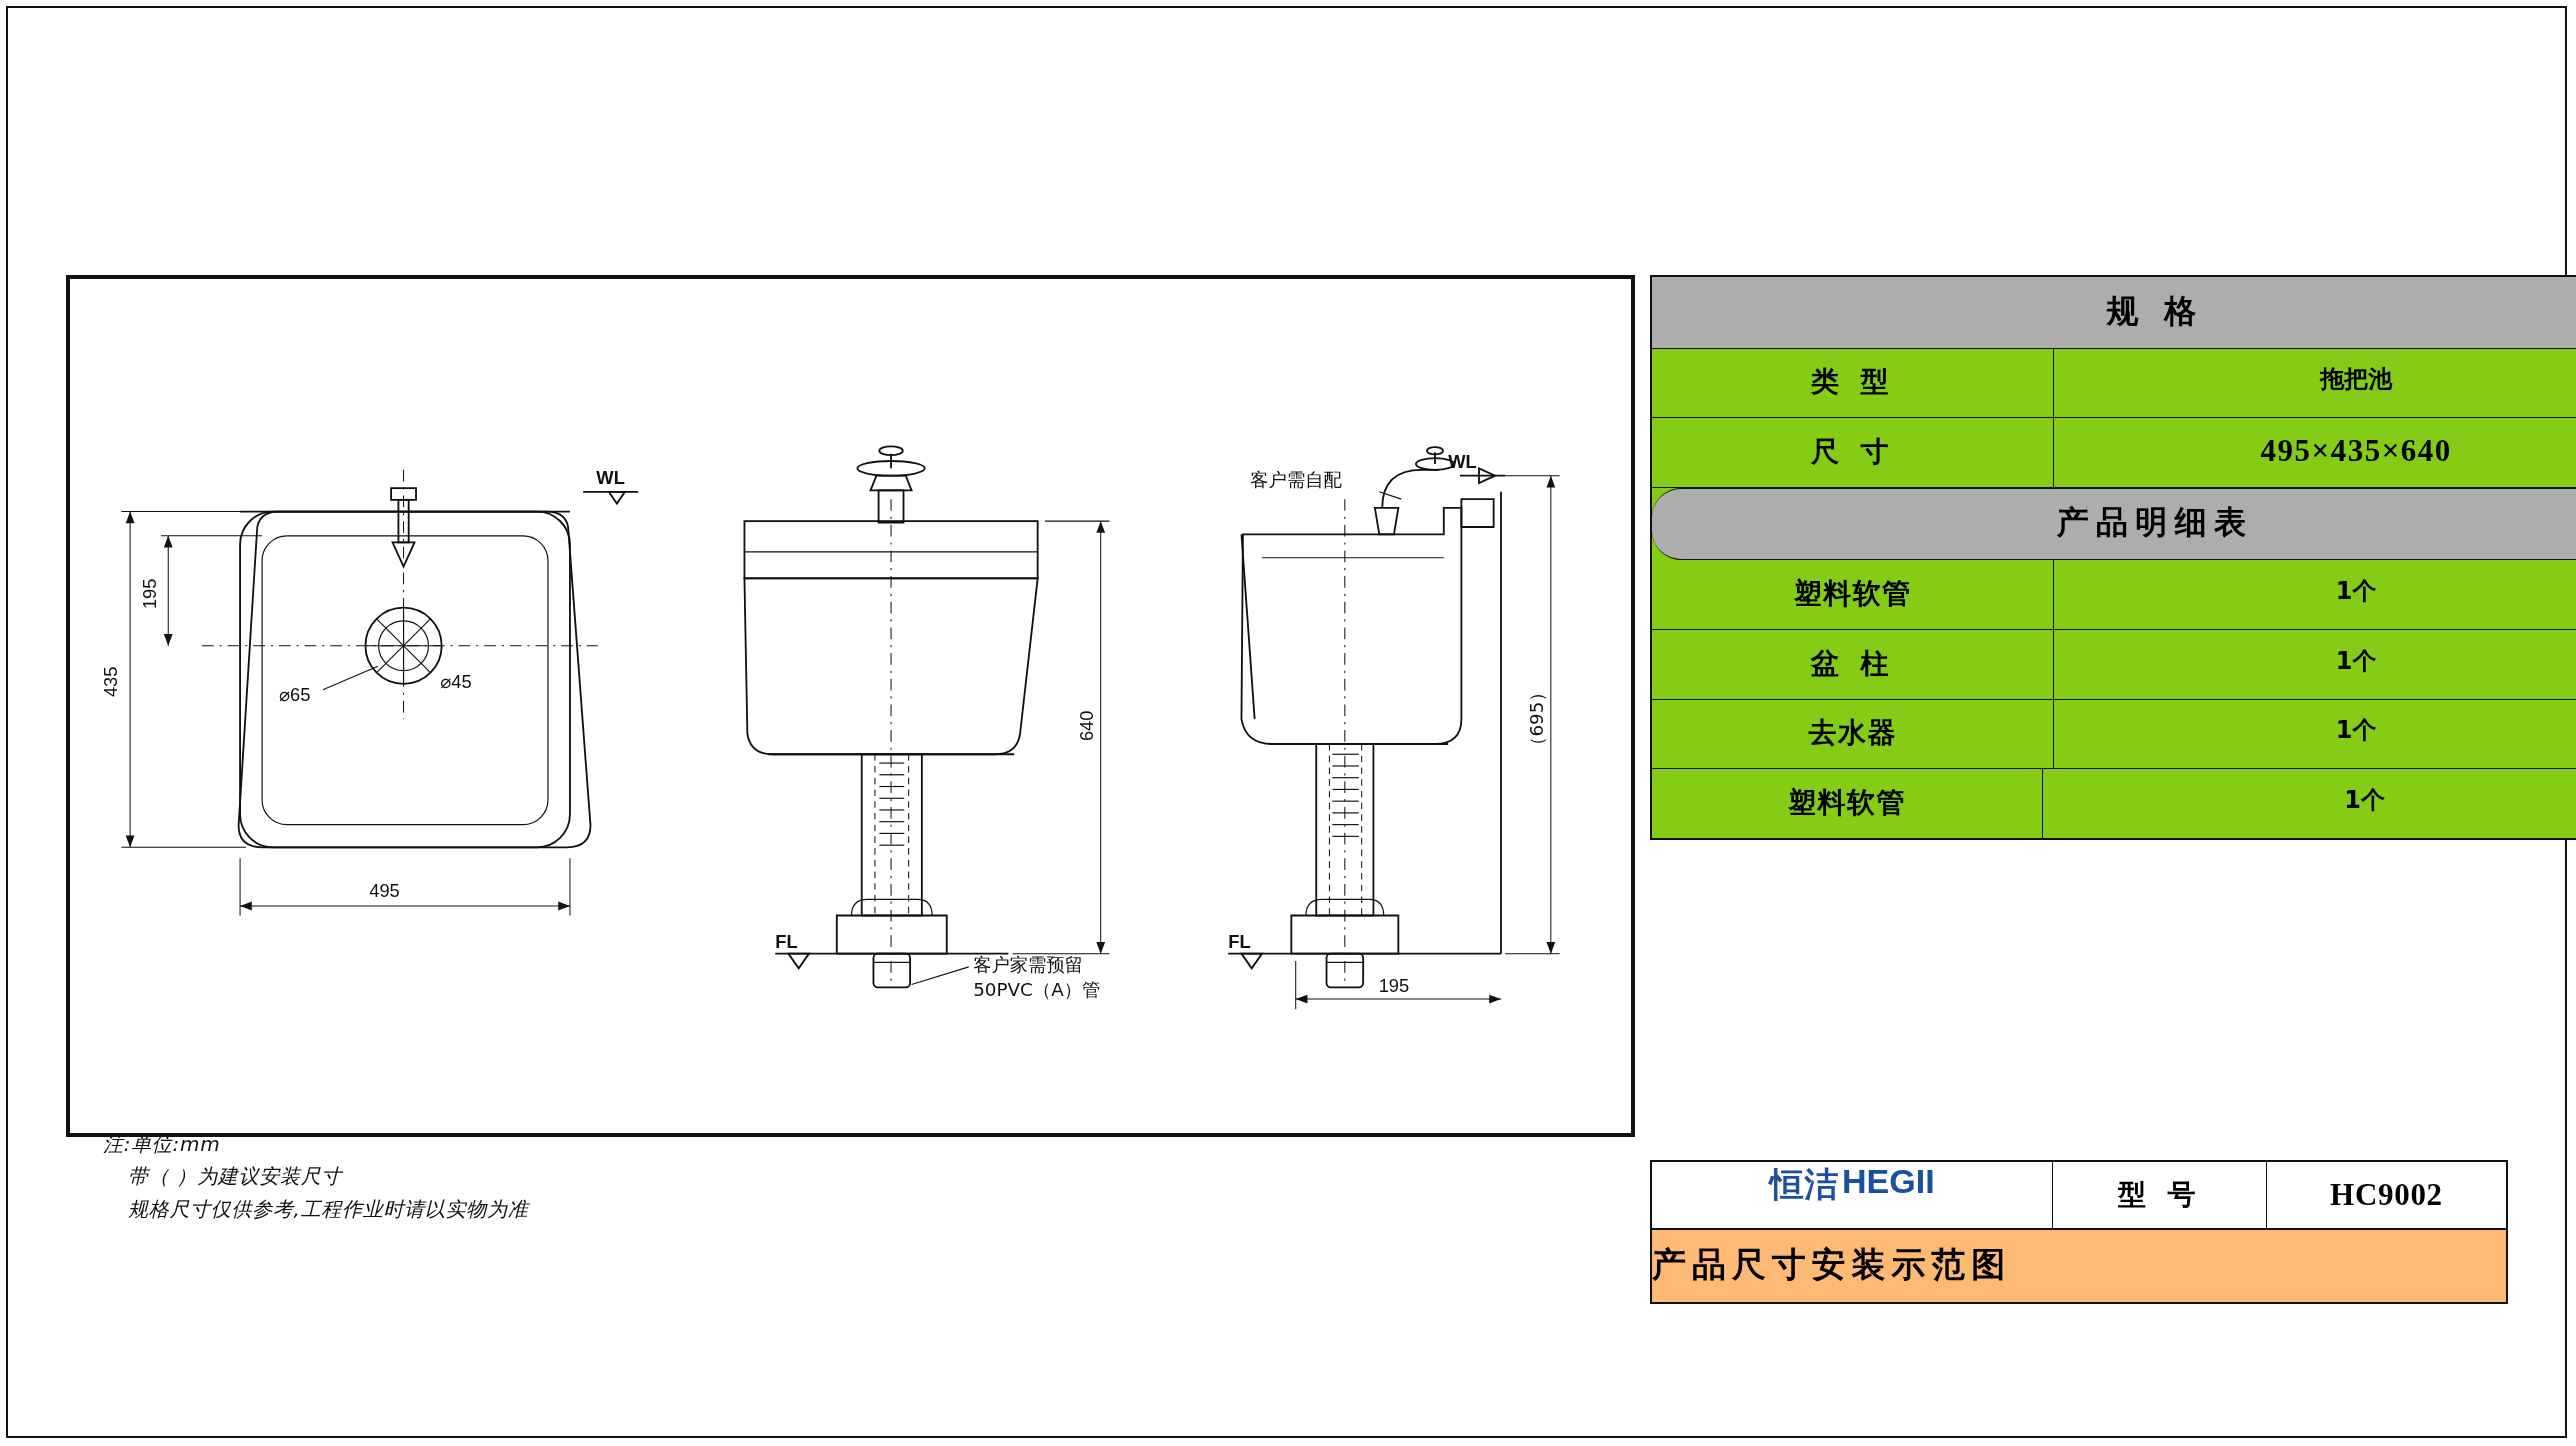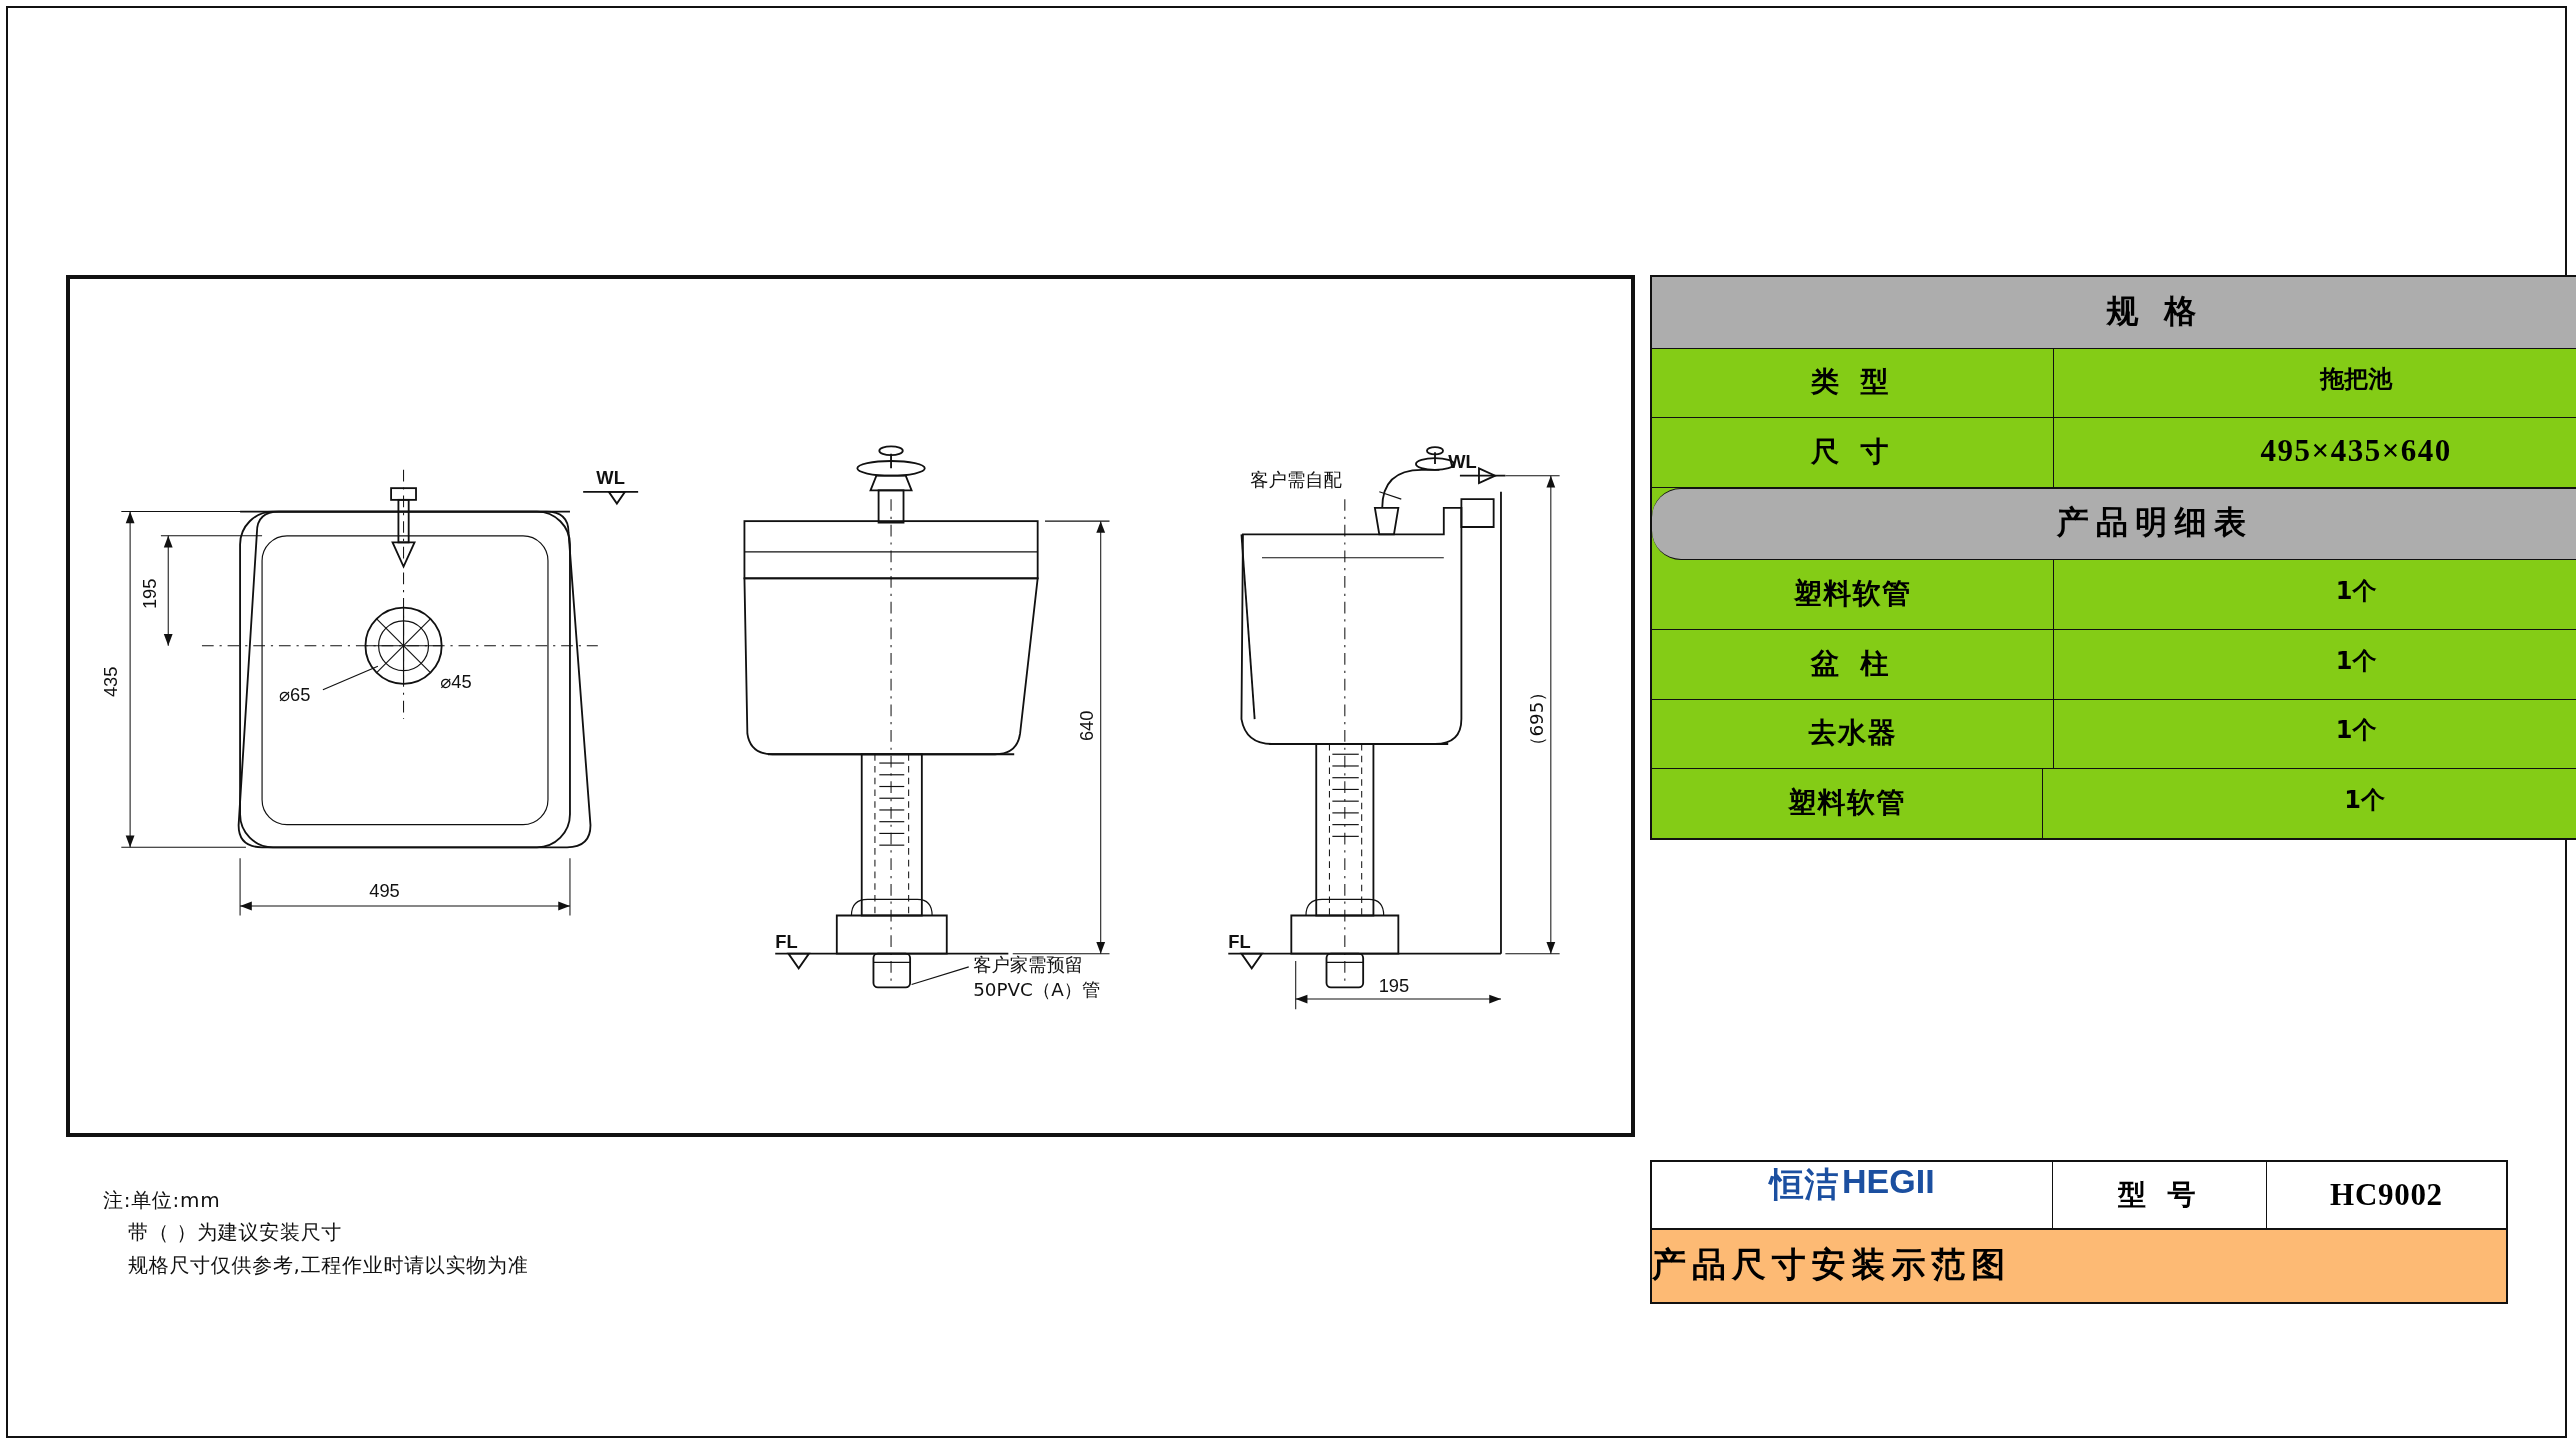--- a/index.html
+++ b/index.html
@@ -45,27 +45,28 @@
   .txt-cn {
     font-family: "DejaVu Sans", sans-serif;
     font-size: 25px;
     fill: #111;
   }
   .txt-bold { font-weight: bold; }
 
   
   .notes {
     position: absolute;
-    left: 103px; top: 1184px;
+    left: 103px; top: 1128px;
     width: 880px;
     font-family: "DejaVu Sans", sans-serif;
     font-size: 20px;
     line-height: 1.62;
     color: #111;
     letter-spacing: 0.7px;
+    font-style: italic;
   }
   .notes .n2, .notes .n3 { padding-left: 25px; }
 
   
   .spec-table {
     position: absolute;
     left: 1650px; top: 275px;
     width: 1010px;
     border: 2.2px solid #111;
     box-sizing: border-box;

